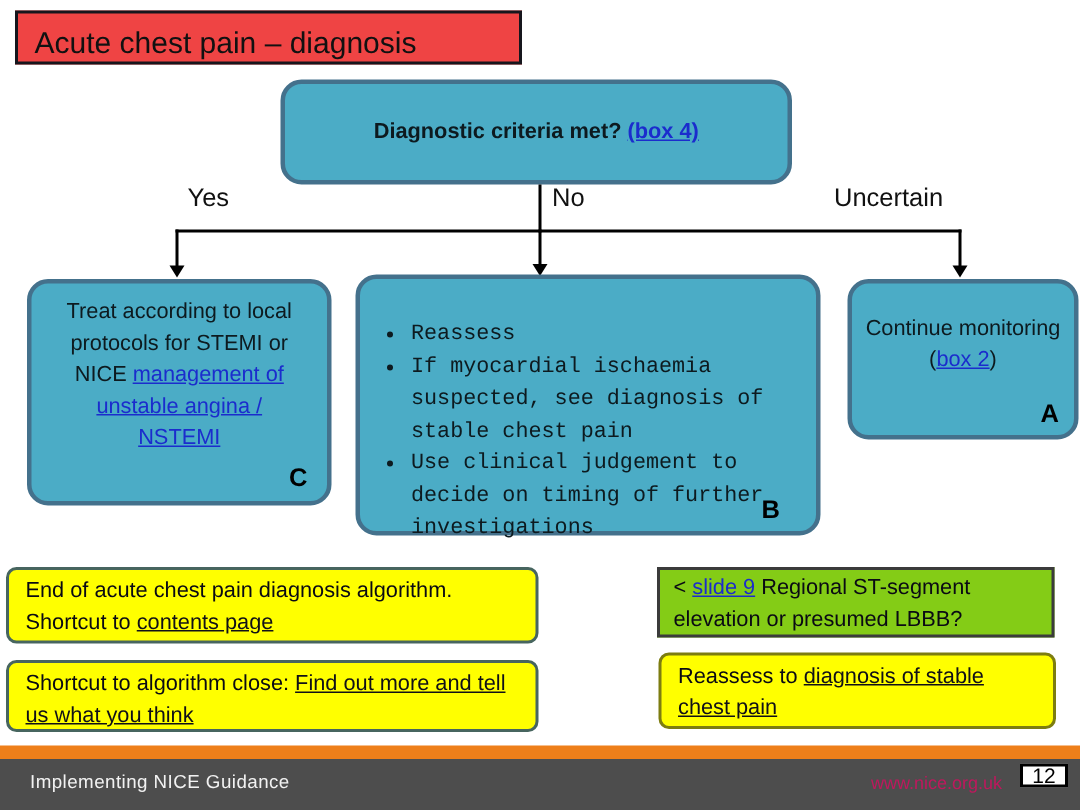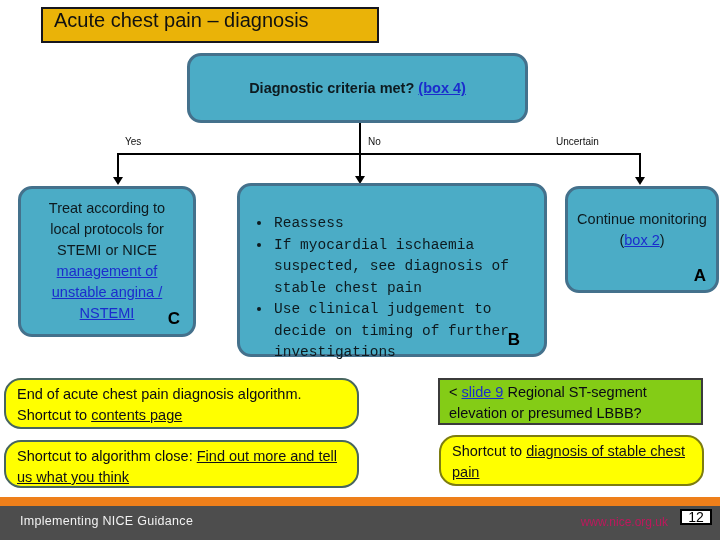--- a/index.html
+++ b/index.html
@@ -1,52 +1,52 @@
 <!DOCTYPE html>
 <html><head>
 <meta charset="utf-8">
 <style>
   html,body{margin:0;padding:0;}
   body{font-family:"Liberation Sans",sans-serif;background:#fff;}
   .stage{position:relative;width:720px;height:540px;background:#ffffff;overflow:hidden;}
 
   
-  .title-box{position:absolute;left:10px;top:7px;width:338px;height:36px;background:#eab308;
-    border:2px solid #16161d;box-sizing:border-box;display:flex;align-items:flex-start;
-    padding-left:11px;font-size:20px;color:#111;margin-left:31px;}
+  .title-box{position:absolute;left:10px;top:7px;width:338px;height:36px;background:#ef4444;
+    border:2px solid #16161d;box-sizing:border-box;display:flex;align-items:flex-end;
+    padding-left:11px;font-size:20px;color:#111;}
 
   
   .tealbox{position:absolute;background:#4BACC6;border:3px solid #44718C;border-radius:14px;
     box-sizing:border-box;color:#0d1a1f;}
   .decision{left:187px;top:53px;width:341px;height:70px;display:flex;align-items:center;
     justify-content:center;font-weight:bold;font-size:14.5px;}
-  .box-yes{left:18px;top:186px;width:178px;height:151px;text-align:center;
+  .box-yes{left:18px;top:186px;width:203px;height:151px;text-align:center;
     font-size:14.5px;line-height:21px;padding:9px 20px;}
   .box-no{left:237px;top:183px;width:310px;height:174px;font-size:14.5px;line-height:21.5px;}
   .box-uncertain{left:565px;top:186px;width:154px;height:107px;text-align:center;
     font-size:14.5px;line-height:21px;padding-top:20px;}
   .corner-label{position:absolute;font-weight:bold;font-size:17px;color:#000;}
   .corner-c{right:13px;bottom:5px;}
   .corner-b{right:24px;bottom:4px;}
   .corner-a{right:10px;bottom:4px;}
 
   .box-no ul{margin:27px 8px 0 16px;padding-left:16px;font-family:Liberation Mono, monospace;}
   .box-no li{margin:0;padding-left:2px;}
 
   a.link{color:#1b2ccd;text-decoration:underline;cursor:pointer;}
   a.dlink{color:#101018;text-decoration:underline;cursor:pointer;}
 
   
   .line{position:absolute;background:#000;}
   .arrowhead{position:absolute;width:0;height:0;border-left:5px solid transparent;
     border-right:5px solid transparent;border-top:8px solid #000;}
-  .branch-label{position:absolute;top:136px;font-size:10px;color:#111;}
+  .branch-label{position:absolute;top:122px;font-size:17px;color:#111;}
 
   
-  .ybox{position:absolute;background:#FFFF00;border:2px solid #47655f;border-radius:17px;
+  .ybox{position:absolute;background:#FFFF00;border:2px solid #47655f;border-radius:7px;
     box-sizing:border-box;font-size:14.5px;line-height:21px;color:#0a0a14;padding:4px 11px;}
   .ybox1{left:4px;top:378px;width:355px;height:51px;}
   .ybox2{left:4px;top:440px;width:355px;height:48px;}
   .ybox3{left:439px;top:435px;width:265px;height:51px;border-color:#7d7d10;}
   .whitebox{position:absolute;left:438px;top:378px;width:265px;height:47px;background:#84cc16;
     border:2px solid #3b3b3b;box-sizing:border-box;font-size:14.5px;line-height:21px;
     color:#0a0a14;padding:2px 9px;}
 
   
   .footer-orange{position:absolute;left:0;top:497px;width:720px;height:9px;background:#EE7F1A;}
@@ -109,21 +109,21 @@
 
   <div class="ybox ybox2">
     <span>Shortcut to algorithm close: </span><a class="dlink">Find out more and tell us what you think</a>
   </div>
 
   <div class="whitebox">
     <span>&lt; </span><a class="link">slide 9</a><span> Regional ST-segment elevation or presumed LBBB?</span>
   </div>
 
   <div class="ybox ybox3">
-    <span>Shortcut to </span><a class="dlink">diagnosis of stable chest pain</a>
+    <span>Reassess to </span><a class="dlink">diagnosis of stable chest pain</a>
   </div>
 
   <div class="footer-orange"></div>
   <div class="footer-gray"></div>
   <div class="footer-left">Implementing NICE Guidance</div>
   <div class="footer-right">www.nice.org.uk</div>
   <div class="page-box">
     <span>12</span>
   </div>
 

